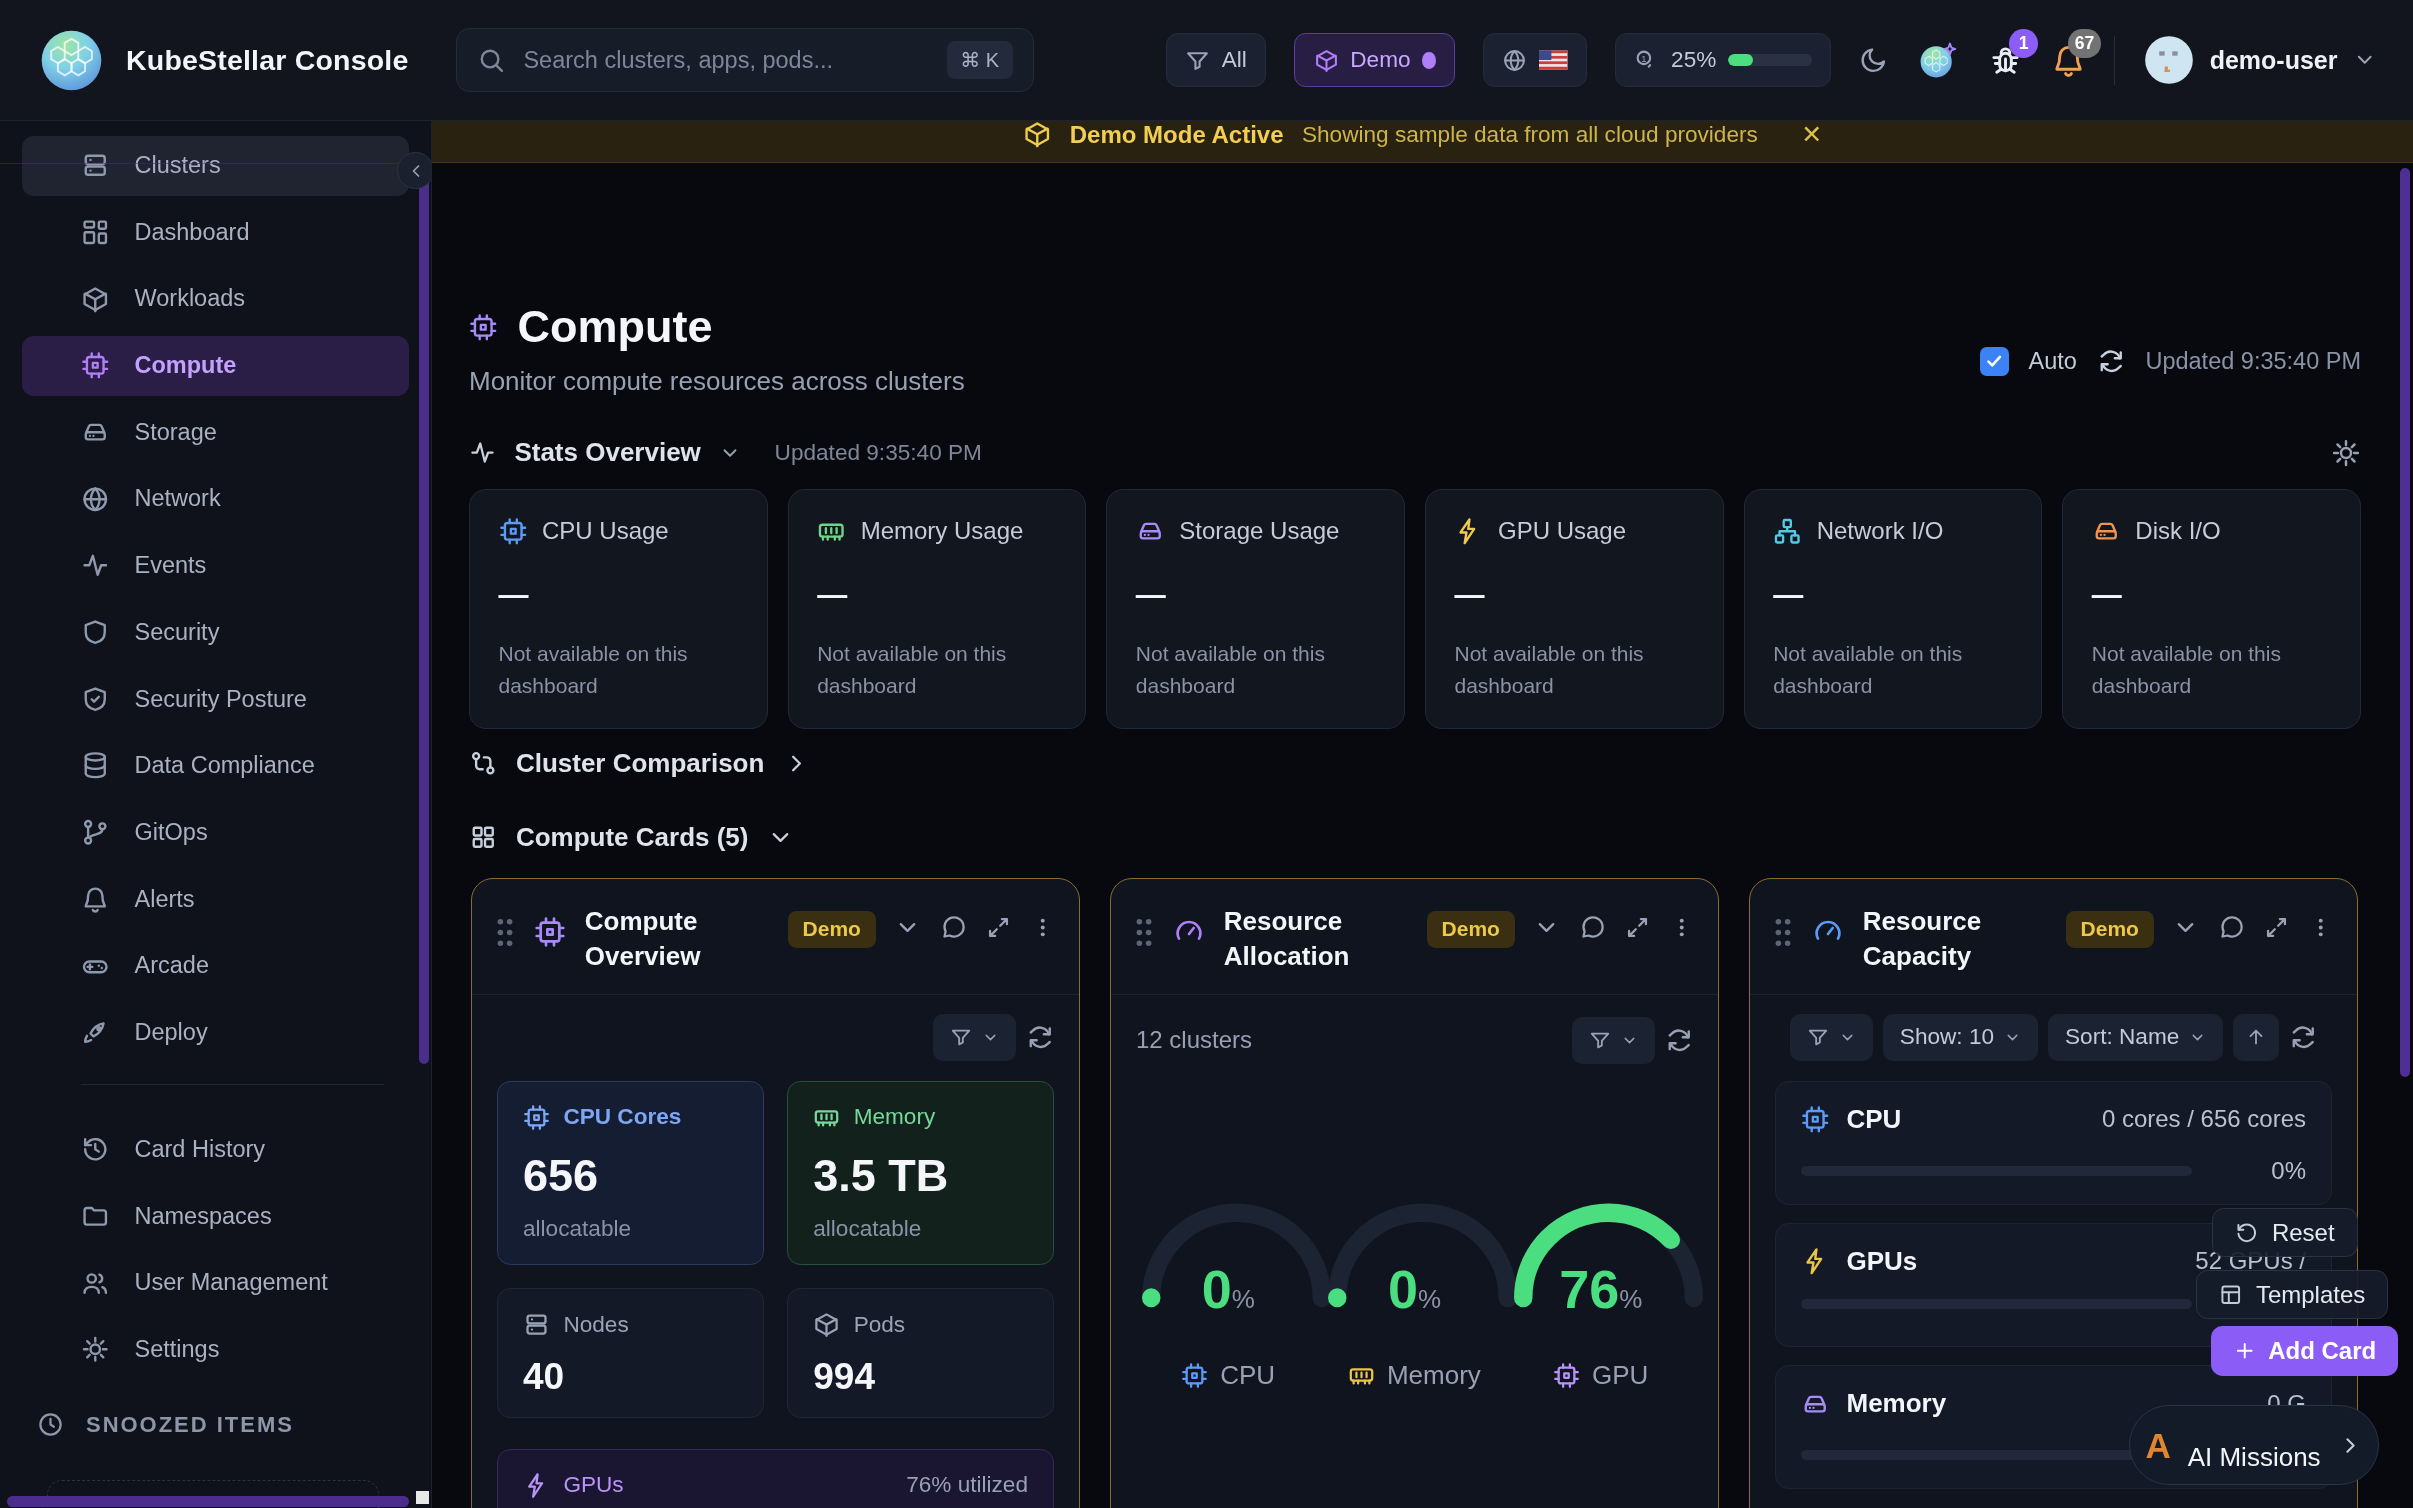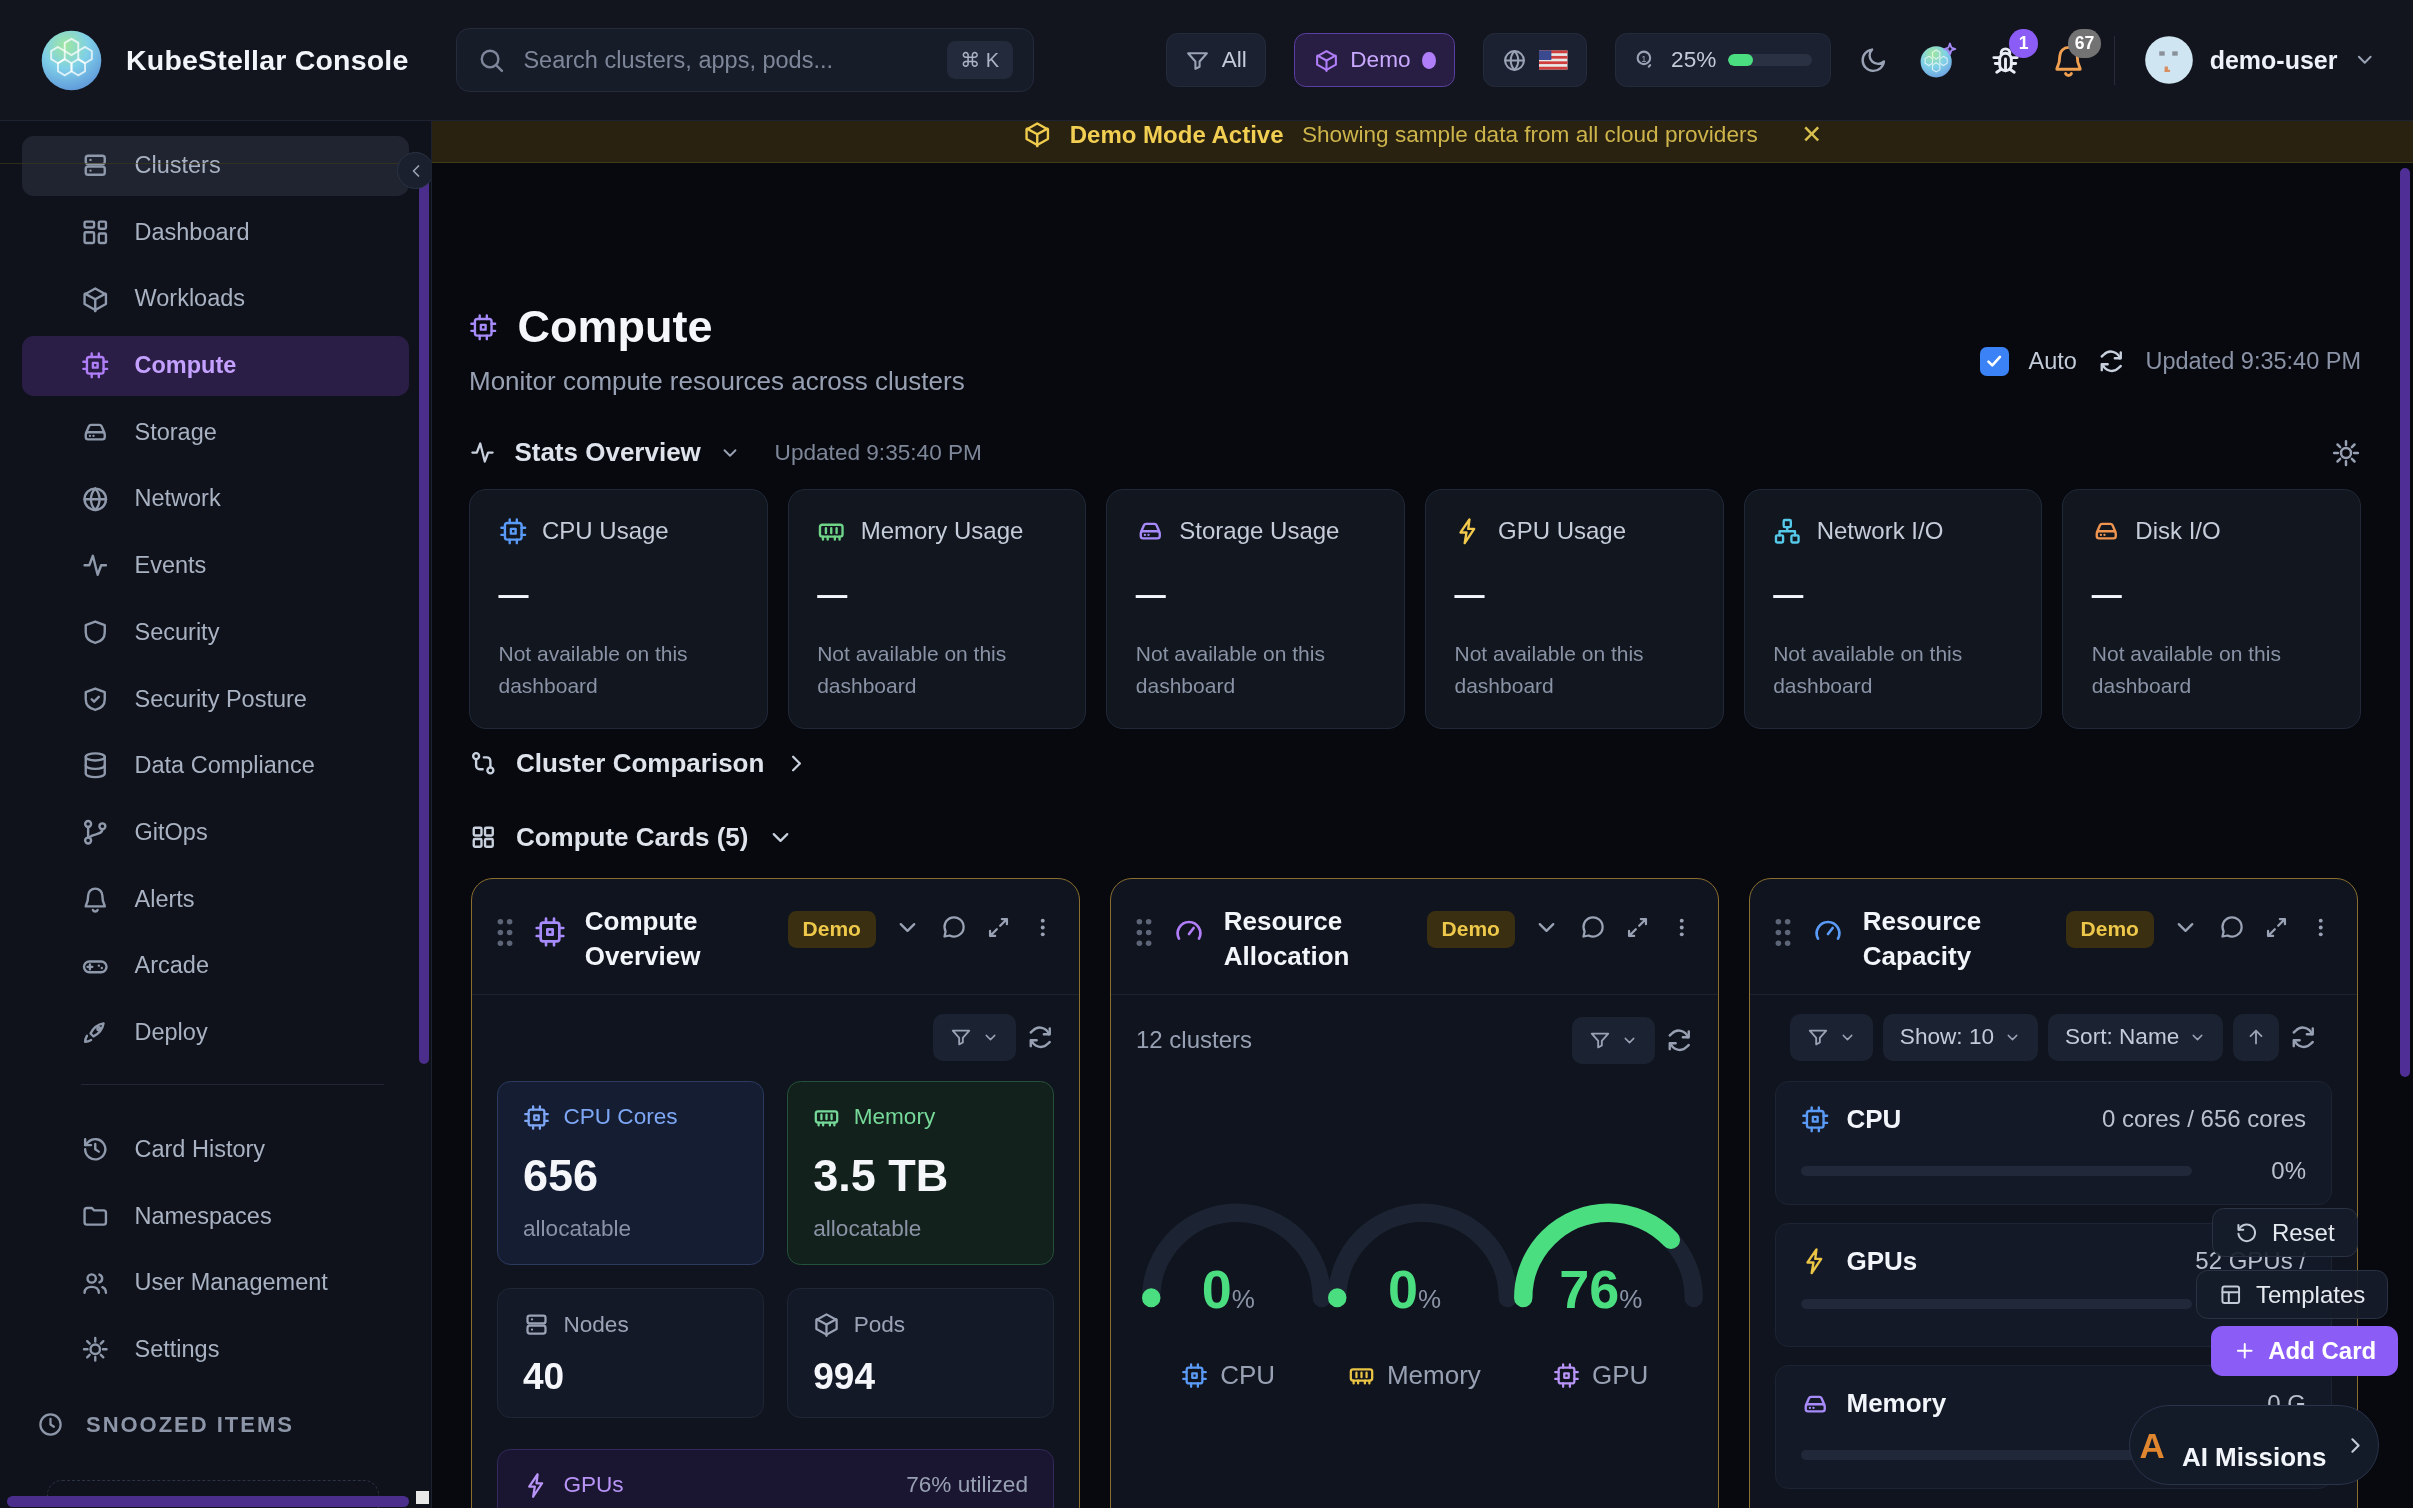--- a/index.html
+++ b/index.html
@@ -126,21 +126,21 @@
   .fpill .ic.sm { width:17px; height:17px; }
 
   .tiles { display:grid; grid-template-columns:1fr 1fr; gap:23.5px; margin-top:20px; }
   .tile { border-radius:13.4px; padding:22px 25px; }
   .tile.cpu { background:#151d33; border:0.8px solid #2b3a5e; }
   .tile.mem { background:#12211b; border:0.8px solid #25513a; }
   .tile.plain { background:#141927; border:0.8px solid #1f2736; }
   .tile.gpu { background:#1a1530; border:0.8px solid #35285c; grid-column:1 / -1; margin-top:6.7px; }
   .tile-lab { display:flex; align-items:center; gap:13.4px; font-size:22.6px; }
   .tile-lab .ic { width:27px; height:27px; }
-  .tile.cpu .tile-lab { color:#7da7f5; } .tile.mem .tile-lab { color:#76d99a; }
+  .tile.cpu .tile-lab { color:#7da7f5;font-weight:bold; } .tile.mem .tile-lab { color:#76d99a; }
   .tile.plain .tile-lab { color:#9aa3b5; } .tile.gpu .tile-lab { color:#b794f6; }
   .tile-val { font-size:45px; font-weight:bold; color:#f4f6fa; margin-top:22px; line-height:1; }
   .tile-sub { font-size:22.6px; color:#8a93a6; margin-top:18.4px; }
   .tile-val.small { font-size:37px; margin-top:20px; }
   .gpu-top { display:flex; align-items:center; justify-content:space-between; }
   .gpu-util { font-size:22.6px; color:#98a1b3; }
 
   .alloc-row { display:flex; align-items:center; justify-content:space-between; margin-top:3.4px; }
   .clusters-lab { font-size:24px; color:#98a1b3; }
   .gauges { display:flex; justify-content:center; gap:1.7px; margin-top:132px; }
@@ -172,21 +172,21 @@
   .float-btn.reset { left:2212px; top:1208px; }
   .float-btn.templates { left:2196px; top:1270px; }
   .addcard { position:absolute; left:2211px; top:1326px; height:50px; background:#8b5cf6; border:none;
     border-radius:11.7px; color:#fff; font-size:24px; font-weight:bold; display:flex; align-items:center;
     gap:11.7px; padding:0 22px; cursor:pointer; z-index:60; font-family:inherit; }
   .addcard .ic { width:23.5px; height:23.5px; color:#fff; }
   .ai-pill { position:absolute; left:2129px; top:1405px; width:250px; height:80px; background:#131a28;
     border:0.8px solid #29334a; border-radius:40px; display:flex; align-items:center; justify-content:center;
     gap:17px; cursor:pointer; z-index:70; }
   .ai-a { font-size:35px; font-weight:900; color:#e0862f; line-height:1; }
-  .ai-lab { font-size:26px; font-weight:bold; color:#f2f5fa;margin-top:24px; }
+  .ai-lab { font-size:26px; font-weight:normal; color:#f2f5fa;margin-top:24px; }
   .ai-pill .chev { width:25px; height:25px; color:#c3cbd9; }
 
   .main-vthumb { position:absolute; right:3.4px; top:168px; width:10px; height:909px; background:#4f2f96;
     border-radius:5px; z-index:80; }
 </style>
 </head>
 <body>
 
 <header class="topbar">
   <span class="ic logo">

